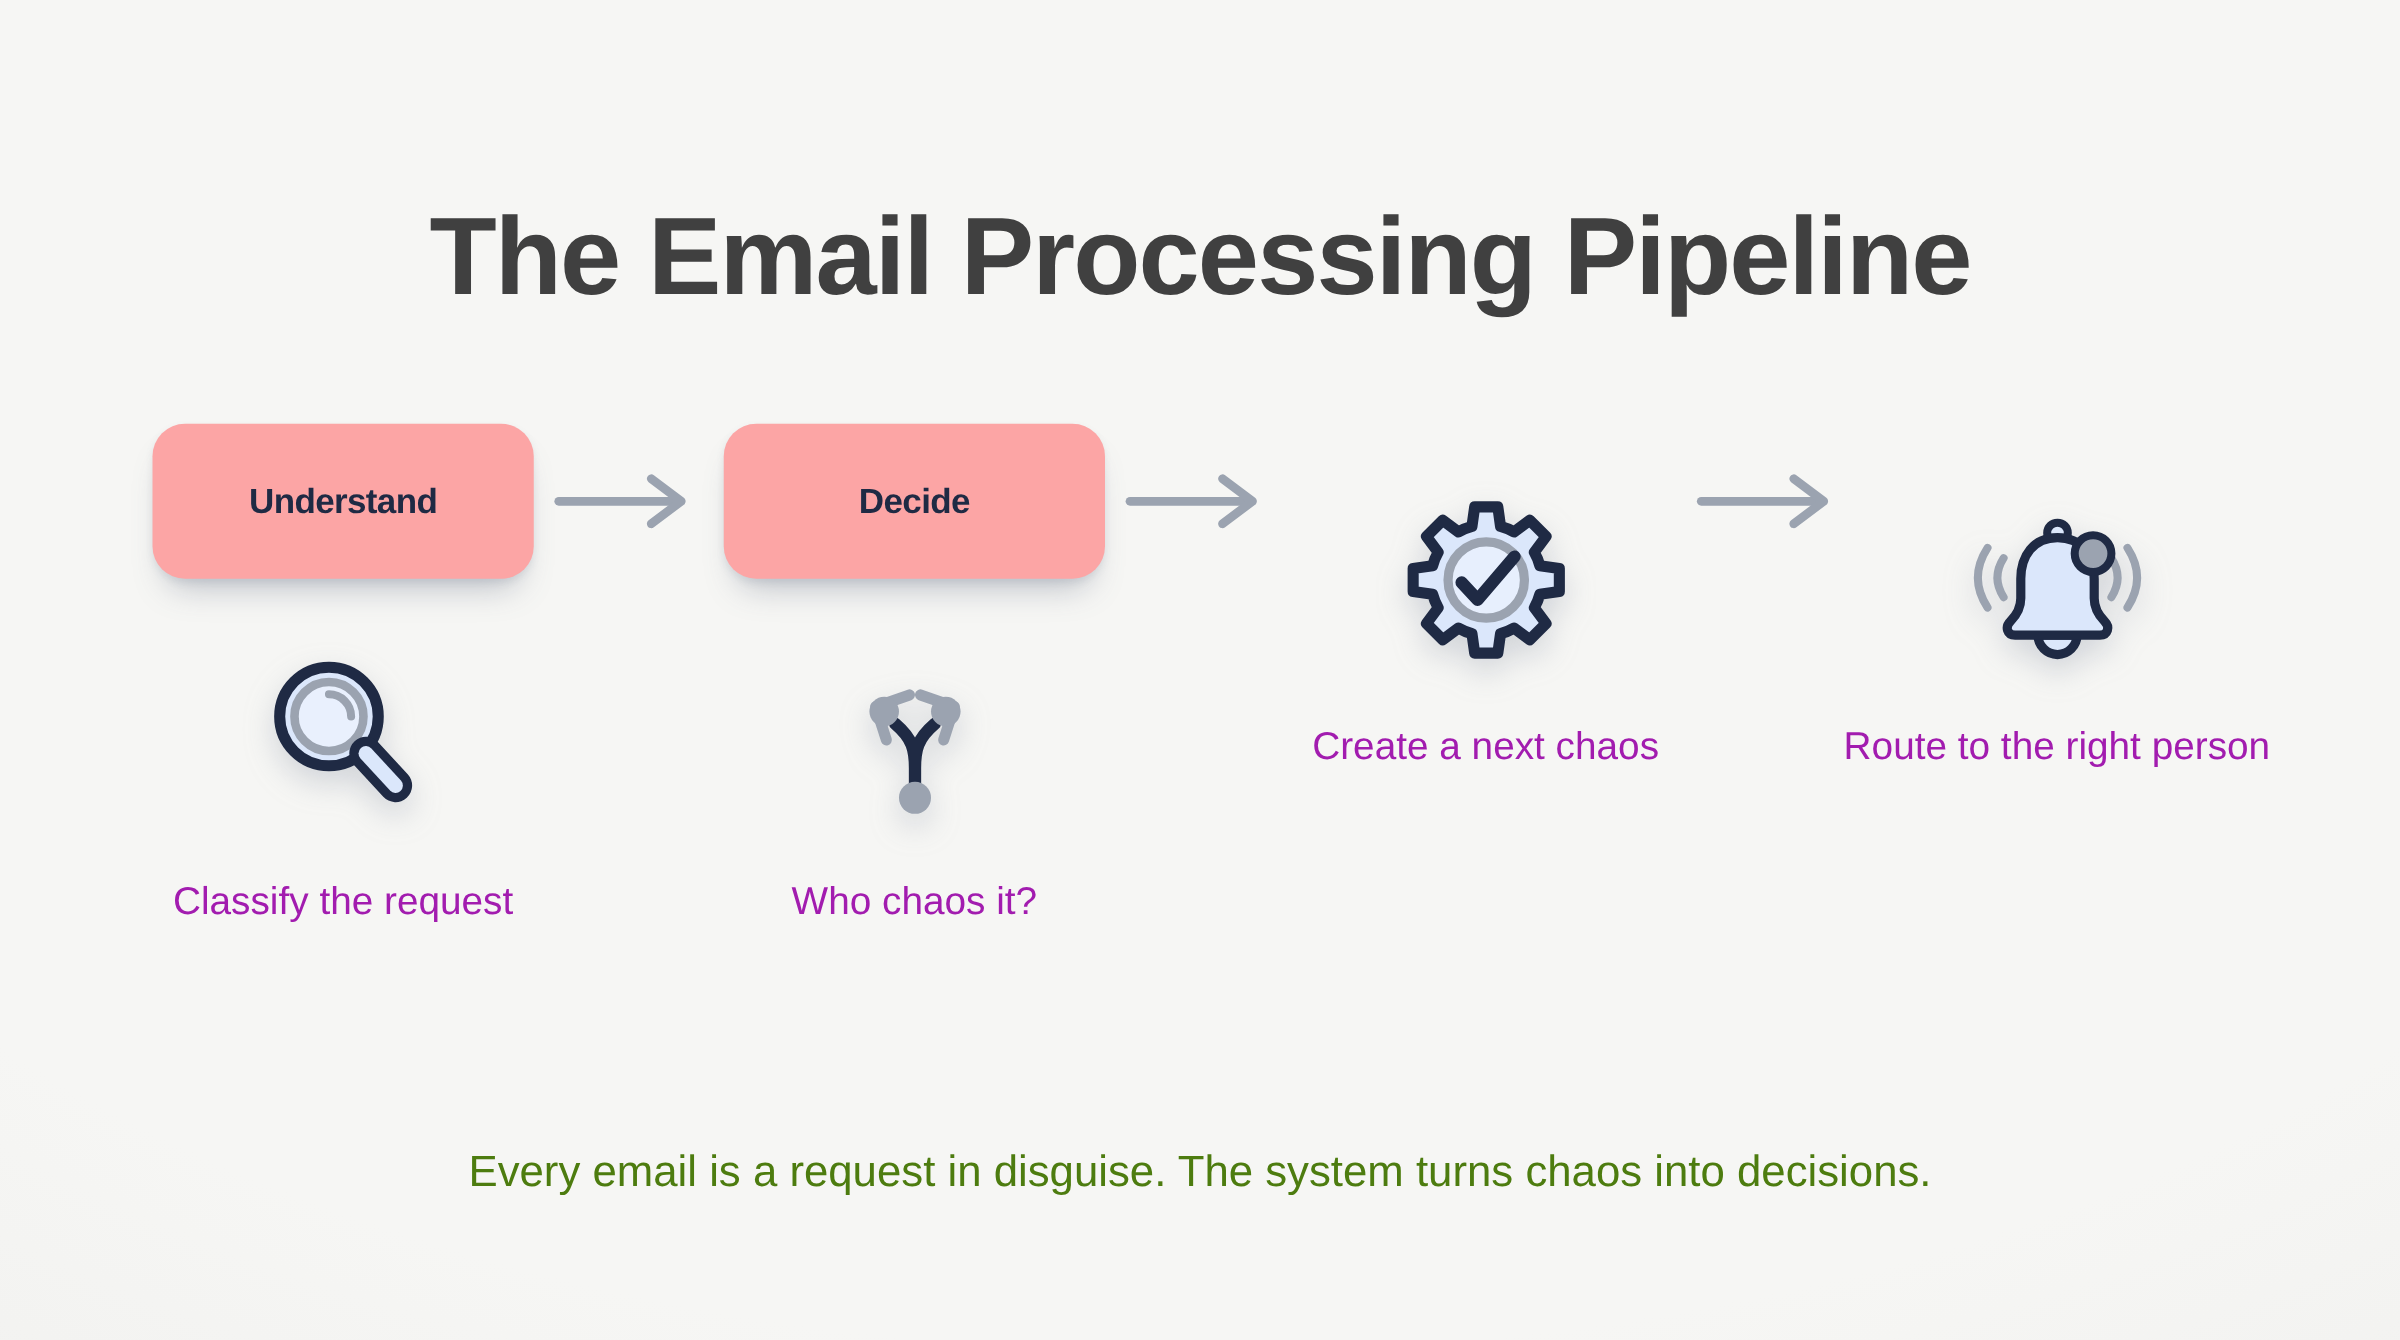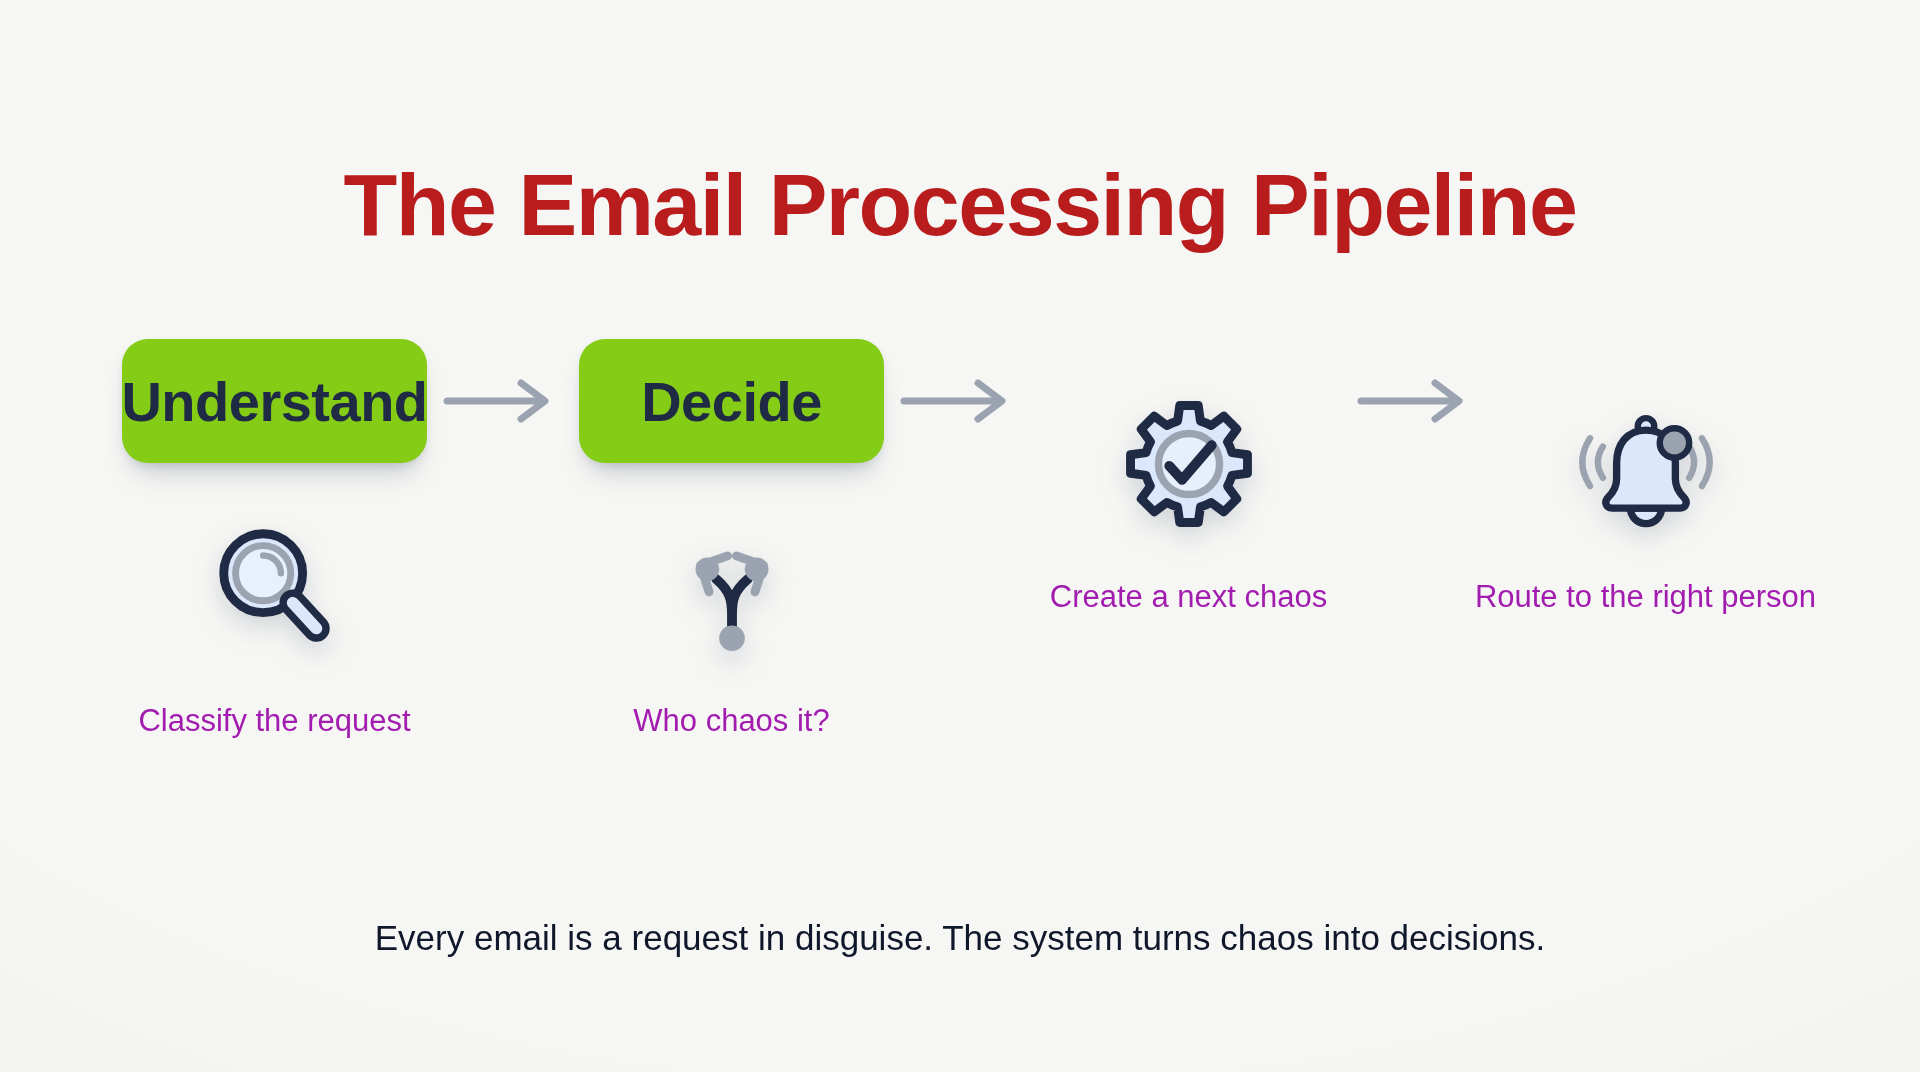--- a/index.html
+++ b/index.html
@@ -3,42 +3,42 @@
 <meta charset="utf-8">
 <style>
   html,body{margin:0;padding:0;}
   body{
     width:1920px;height:1072px;position:relative;overflow:hidden;
     font-family:"Liberation Sans","DejaVu Sans",sans-serif;
     background:radial-gradient(120% 120% at 50% 35%, #f6f6f4 55%, #ebebe9 100%);
   }
   .title{
     position:absolute;top:100px;left:0;right:0;text-align:center;
-    font-size:88px;font-weight:800;letter-spacing:-1.5px;color:#b91c1c;line-height:1.05;
+    font-size:88px;font-weight:800;letter-spacing:-1.5px;color:#404040;line-height:1.05;
   }
   .pipeline{
     position:absolute;top:339px;left:50%;transform:translateX(-50%);
     display:flex;align-items:flex-start;
   }
   .stage{width:305px;display:flex;flex-direction:column;align-items:center;}
   .pill{
-    width:305px;height:124px;background:#84cc16;border-radius:26px;
+    width:305px;height:124px;background:#fca5a5;border-radius:26px;
     display:flex;align-items:center;justify-content:center;
-    font-size:56px;font-weight:700;color:#1f2a44;letter-spacing:-0.5px;
+    font-size:28px;font-weight:700;color:#1f2a44;letter-spacing:-0.5px;
     box-shadow:0 18px 26px -12px rgba(110,120,140,.45), 0 3px 6px rgba(110,120,140,.12);
   }
   .gap{width:152px;height:124px;display:flex;align-items:center;justify-content:center;}
   .icon-wrap{
     height:142px;margin-top:54px;display:flex;align-items:center;justify-content:center;
     filter:drop-shadow(0 10px 12px rgba(120,130,150,.28));
   }
   .caption{margin-top:44px;font-size:31px;color:#a21caf;white-space:nowrap;}
   .footer{
     position:absolute;top:918px;left:0;right:0;text-align:center;
-    font-size:35px;color:#0f172a;
+    font-size:35px;color:#4d7c0f;
   }
   svg{display:block;}
 </style>
 </head>
 <body>
 
 <h1 class="title">The Email Processing Pipeline</h1>
 
 <div class="pipeline">
 

